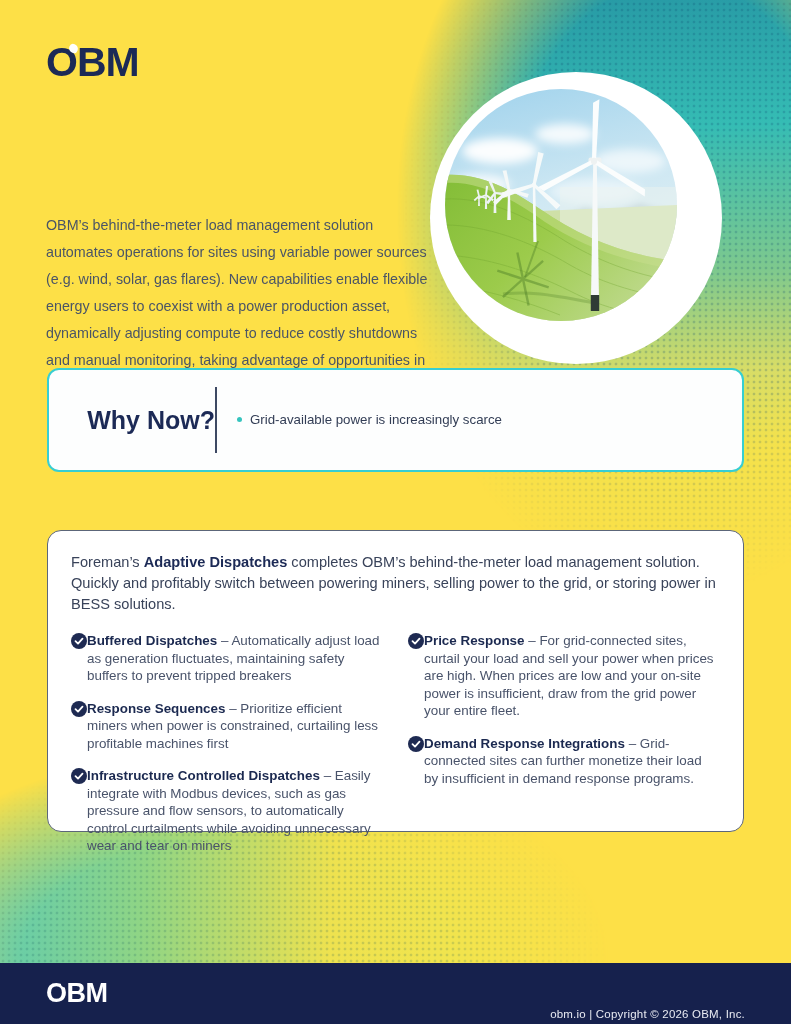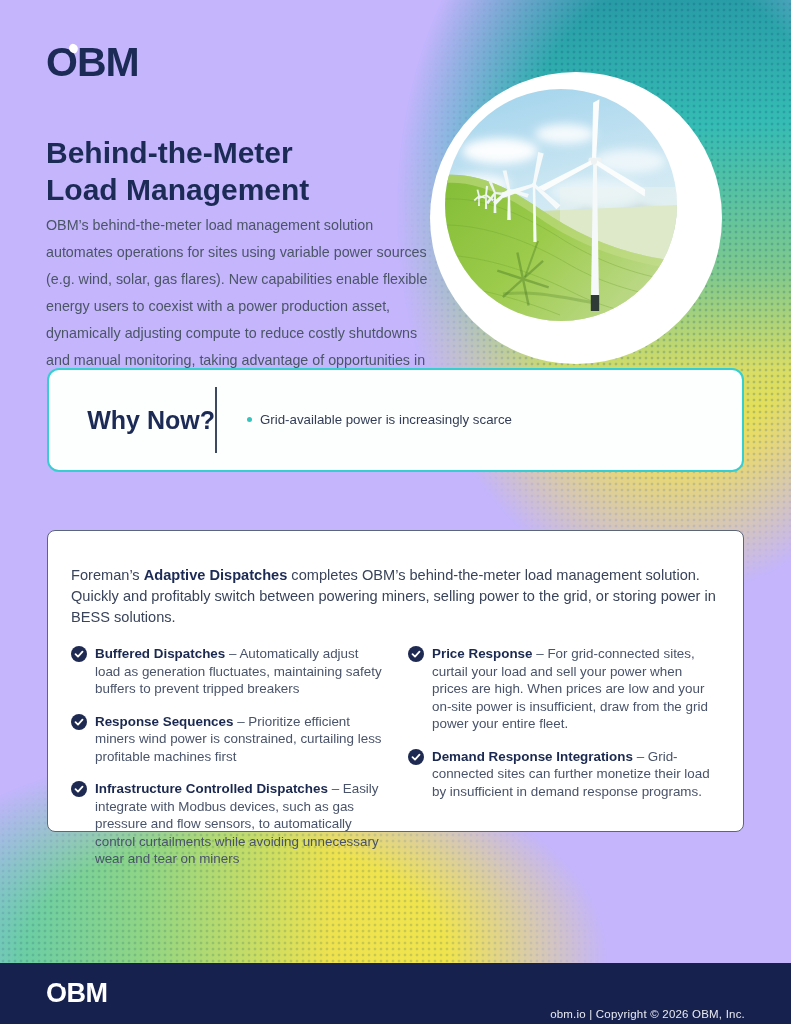--- a/index.html
+++ b/index.html
@@ -1,17 +1,17 @@
 <!DOCTYPE html>
 <html><head>
 <meta charset="utf-8">
 <style>
   html,body{margin:0;padding:0;background:#ffffff;}
   .page{
-    position:relative;width:791px;height:1024px;overflow:hidden;background:#c4b5fd;
+    position:relative;width:791px;height:1024px;overflow:hidden;background:#fde047;
     font-family:"Liberation Sans",sans-serif;color:#1c2a56;
   }
   
   .blob{position:absolute;border-radius:50%;z-index:1;}
   .blob-tr{
     top:-185px;right:-170px;width:570px;height:790px;
     background-image:
       radial-gradient(circle, rgba(10,70,110,0.22) 1.2px, transparent 1.7px),
       linear-gradient(177deg,#1a5781 7%, #2697a4 22%, #35bcb4 40%, #7fc98d 58%, #d8dd66 70%, #f1e24d 80%, #f1e24d 100%);
     background-size:6px 6px,100% 100%;
@@ -37,35 +37,35 @@
   .h1{position:absolute;left:46px;top:114px;z-index:5;font-size:30px;line-height:37px;font-weight:700;color:#1c2a56;}
   .intro{position:absolute;left:46px;top:198px;width:396px;z-index:5;font-size:14.3px;line-height:27px;color:#4b5566;}
   
   .why-now{
     position:absolute;left:47px;top:368px;width:697px;height:104px;z-index:5;box-sizing:border-box;
     background:#fdfefe;border:2px solid #37ced2;border-radius:12px;
     display:flex;align-items:center;
   }
   .why-title{width:166px;text-align:right;font-size:25px;font-weight:800;color:#1c2a56;flex-shrink:0;}
   .why-divider{width:2px;height:66px;background:#3d4963;flex-shrink:0;}
-  .why-list{list-style:none;margin:12px;padding:0 20px 0 18px;display:flex;gap:7px;}
+  .why-list{list-style:none;margin:2px;padding:0 20px 0 18px;display:flex;gap:7px;}
   .why-list li{display:flex;gap:8px;align-items:flex-start;}
   .dot{width:5px;height:5px;border-radius:50%;background:#35c4be;margin-top:5px;flex-shrink:0;}
   .bullet-text{font-size:13.3px;line-height:16.5px;color:#323d55;}
   
   .solution{
     position:absolute;left:47px;top:530px;width:697px;height:302px;z-index:5;box-sizing:border-box;
-    background:#fff;border:1.5px solid #5c6679;border-radius:8px;
-    padding:34px 24px 0 23px;
+    background:#fff;border:1.5px solid #5c6679;border-radius:14px;
+    padding:21px 24px 0 23px;
   }
   .solution-intro{margin:0;font-size:14.6px;line-height:21px;color:#39435a;max-width:645px;}
   .solution-intro b{color:#1c2a56;}
   .columns{display:flex;gap:26px;margin-top:17px;}
   .col{width:323px;}
-  .check-item{display:flex;gap:8px;margin-bottom:15px;}
+  .check-item{display:flex;gap:0;margin-bottom:15px;}
   .check-icon{flex-shrink:0;margin-top:1px;width:16px;height:16px;}
   .item-text{margin:0;font-size:13.4px;line-height:17.5px;color:#49536a;}
   .item-text b{color:#1b2950;}
   
   .footer{
     position:absolute;left:0;top:963px;width:791px;height:61px;background:#16214d;z-index:6;
     display:flex;align-items:center;justify-content:space-between;
     padding:0 46px;box-sizing:border-box;
   }
   .footer-logo{position:relative;color:#fff;font-weight:800;font-size:27px;letter-spacing:-0.5px;line-height:1;}
@@ -179,24 +179,20 @@
         <circle cx="149" cy="72" r="3.2" fill="#eef2f2"></circle>
       </g>
     </svg>
   </div>
 
   <div class="logo">
     <span>OBM</span>
     <span class="notch"></span>
   </div>
 
-  <h1 class="h1">
-    <div>Behind-the-Meter</div>
-    <div>Load Management</div>
-  </h1>
 
   <p class="intro">OBM’s behind-the-meter load management solution automates operations for sites using variable power sources (e.g. wind, solar, gas flares). New capabilities enable flexible energy users to coexist with a power production asset, dynamically adjusting compute to reduce costly shutdowns and manual monitoring, taking advantage of opportunities in real time while maximizing profitability.</p>
 
   <section class="why-now">
     <div class="why-title">Why Now?</div>
     <div class="why-divider"></div>
     <ul class="why-list">
       <li>
         <span class="dot"></span>
         <span class="bullet-text">Grid-available power is increasingly scarce</span>
@@ -221,21 +217,21 @@
           <p class="item-text"><b>Buffered Dispatches</b><span> – </span><span>Automatically adjust load as generation fluctuates, maintaining safety buffers to prevent tripped breakers</span></p>
         </div>
 
         <div class="check-item">
           <span class="check-icon">
             <svg viewBox="0 0 16 16" width="16" height="16">
                 <circle cx="8" cy="8" r="8" fill="#1e2a52"></circle>
                 <path d="M4.5 8.2 L7 10.6 L11.5 5.6" stroke="#fff" stroke-width="1.8" fill="none" stroke-linecap="round" stroke-linejoin="round"></path>
               </svg>
           </span>
-          <p class="item-text"><b>Response Sequences</b><span> – </span><span>Prioritize efficient miners wind power is constrained, curtailing less profitable machines first</span></p>
+          <p class="item-text"><b>Response Sequences</b><span> – </span><span>Prioritize efficient miners when power is constrained, curtailing less profitable machines first</span></p>
         </div>
 
         <div class="check-item">
           <span class="check-icon">
             <svg viewBox="0 0 16 16" width="16" height="16">
                 <circle cx="8" cy="8" r="8" fill="#1e2a52"></circle>
                 <path d="M4.5 8.2 L7 10.6 L11.5 5.6" stroke="#fff" stroke-width="1.8" fill="none" stroke-linecap="round" stroke-linejoin="round"></path>
               </svg>
           </span>
           <p class="item-text"><b>Infrastructure Controlled Dispatches</b><span> – </span><span>Easily integrate with Modbus devices, such as gas pressure and flow sensors, to automatically control curtailments while avoiding unnecessary wear and tear on miners</span></p>

